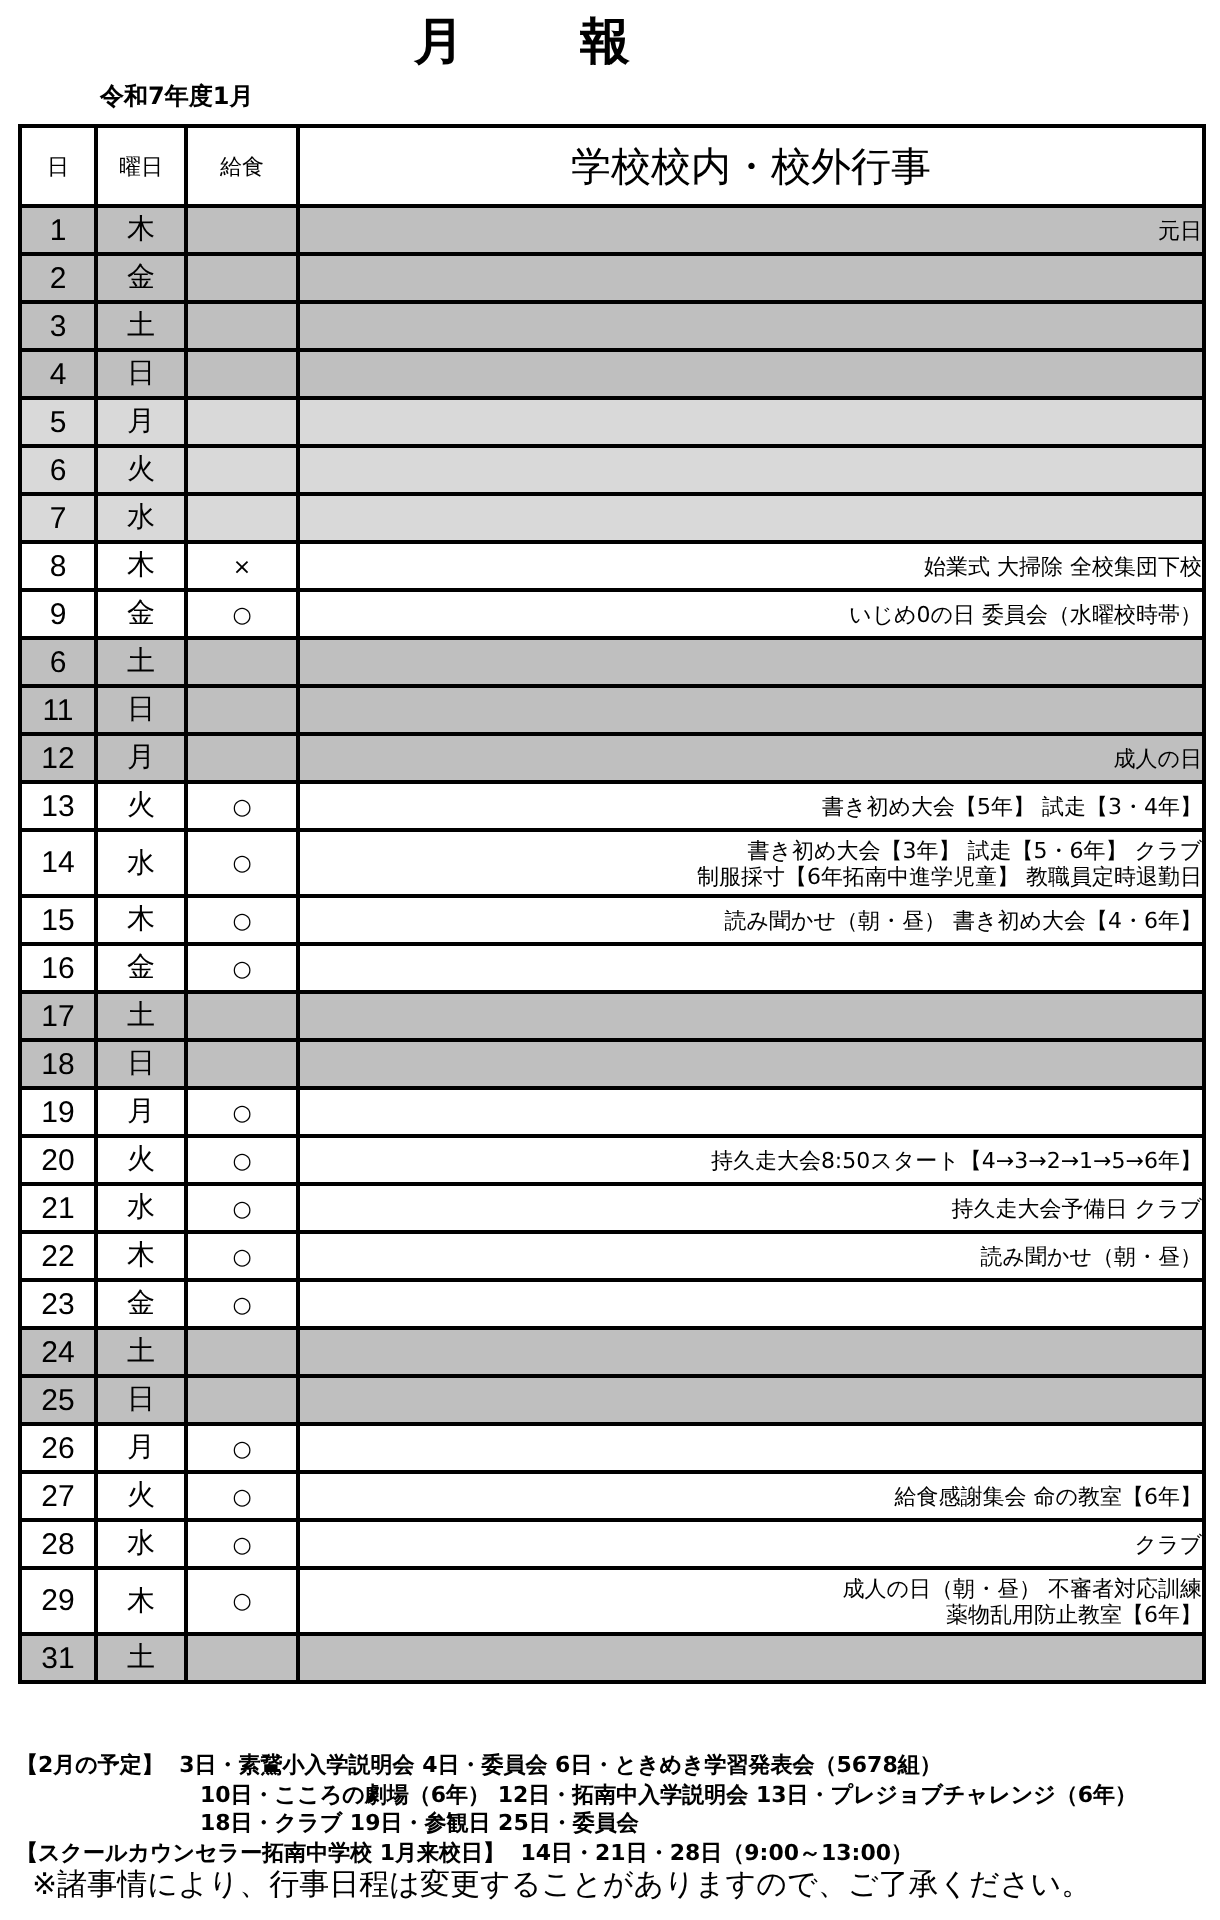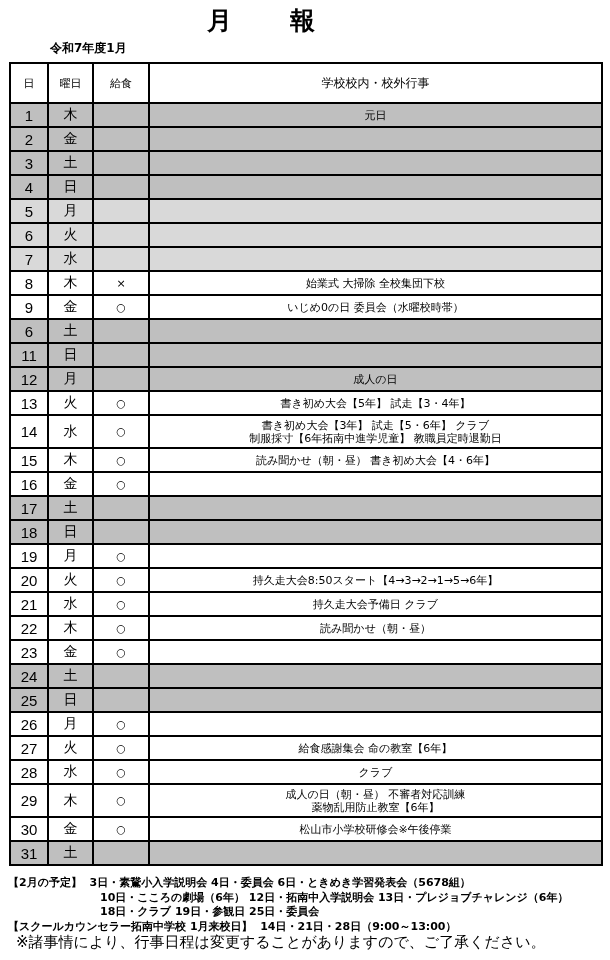--- a/index.html
+++ b/index.html
@@ -8,26 +8,26 @@
   .title { position:absolute; top:4px; left:0; width:522px; text-align:center;
            font-size:25px; font-weight:bold; letter-spacing:0; }
   .title span { display:inline-block; }
   .title .gap { width:58px; }
   .subtitle { position:absolute; top:40px; left:50px; font-size:12px; font-weight:bold; }
   table.cal { position:absolute; top:62px; left:9px; width:594px; border-collapse:collapse;
               table-layout:fixed; border:2px solid #000; }
   table.cal td, table.cal th { border:2px solid #000; padding:0; font-weight:normal; }
   col.c-day { width:38px; } col.c-wd { width:45px; } col.c-lunch { width:56px; }
   th { height:38px; font-size:11px; text-align:center; background:#fff; }
-  th.ev-h { font-size:12px; }
+  th.ev-h { font-size:20px; }
   td { height:22px; font-size:14px; text-align:center; vertical-align:middle; }
   td.day { font-family:"Liberation Sans", sans-serif; font-size:15px; }
   td.wd { font-size:14px; }
   td.lunch { font-size:11px; }
-  td.ev { text-align:center; font-size:11px; padding-left:2px; line-height:13px; }
+  td.ev { text-align:right; font-size:11px; padding-left:2px; line-height:13px; }
   tr.tall td { height:31px; }
   tr.dark td { background:#bfbfbf; }
   tr.light td { background:#d9d9d9; }
   tr.plain td { background:#ffffff; }
   .notes { position:absolute; top:876px; left:8px; font-size:11px; line-height:14.5px; width:600px;font-weight:bold; }
   .notes .line { white-space:nowrap; }
   .notes .indent { padding-left:92px; }
   .disclaimer { position:absolute; top:933px; left:16px; font-size:15px; white-space:nowrap; }
 </style>
 </head>
@@ -281,28 +281,20 @@
       </tr>
       <tr class="plain tall">
         <td class="day">29</td>
         <td class="wd">木</td>
         <td class="lunch">○</td>
         <td class="ev">
           <div>成人の日（朝・昼） 不審者対応訓練</div>
           <div>薬物乱用防止教室【6年】</div>
         </td>
       </tr>
-      <tr class="plain">
-        <td class="day">30</td>
-        <td class="wd">金</td>
-        <td class="lunch">○</td>
-        <td class="ev">
-          <div>松山市小学校研修会※午後停業</div>
-        </td>
-      </tr>
       <tr class="dark">
         <td class="day">31</td>
         <td class="wd">土</td>
         <td class="lunch"></td>
         <td class="ev">
           <div></div>
         </td>
       </tr>
     </tbody>
 </table>

